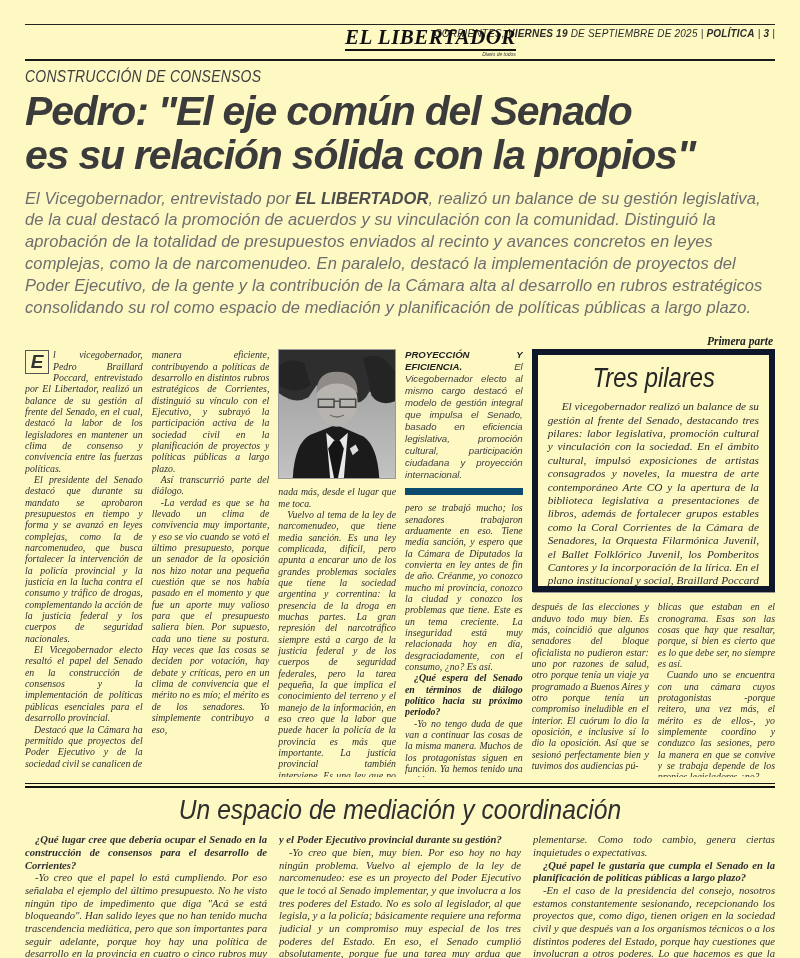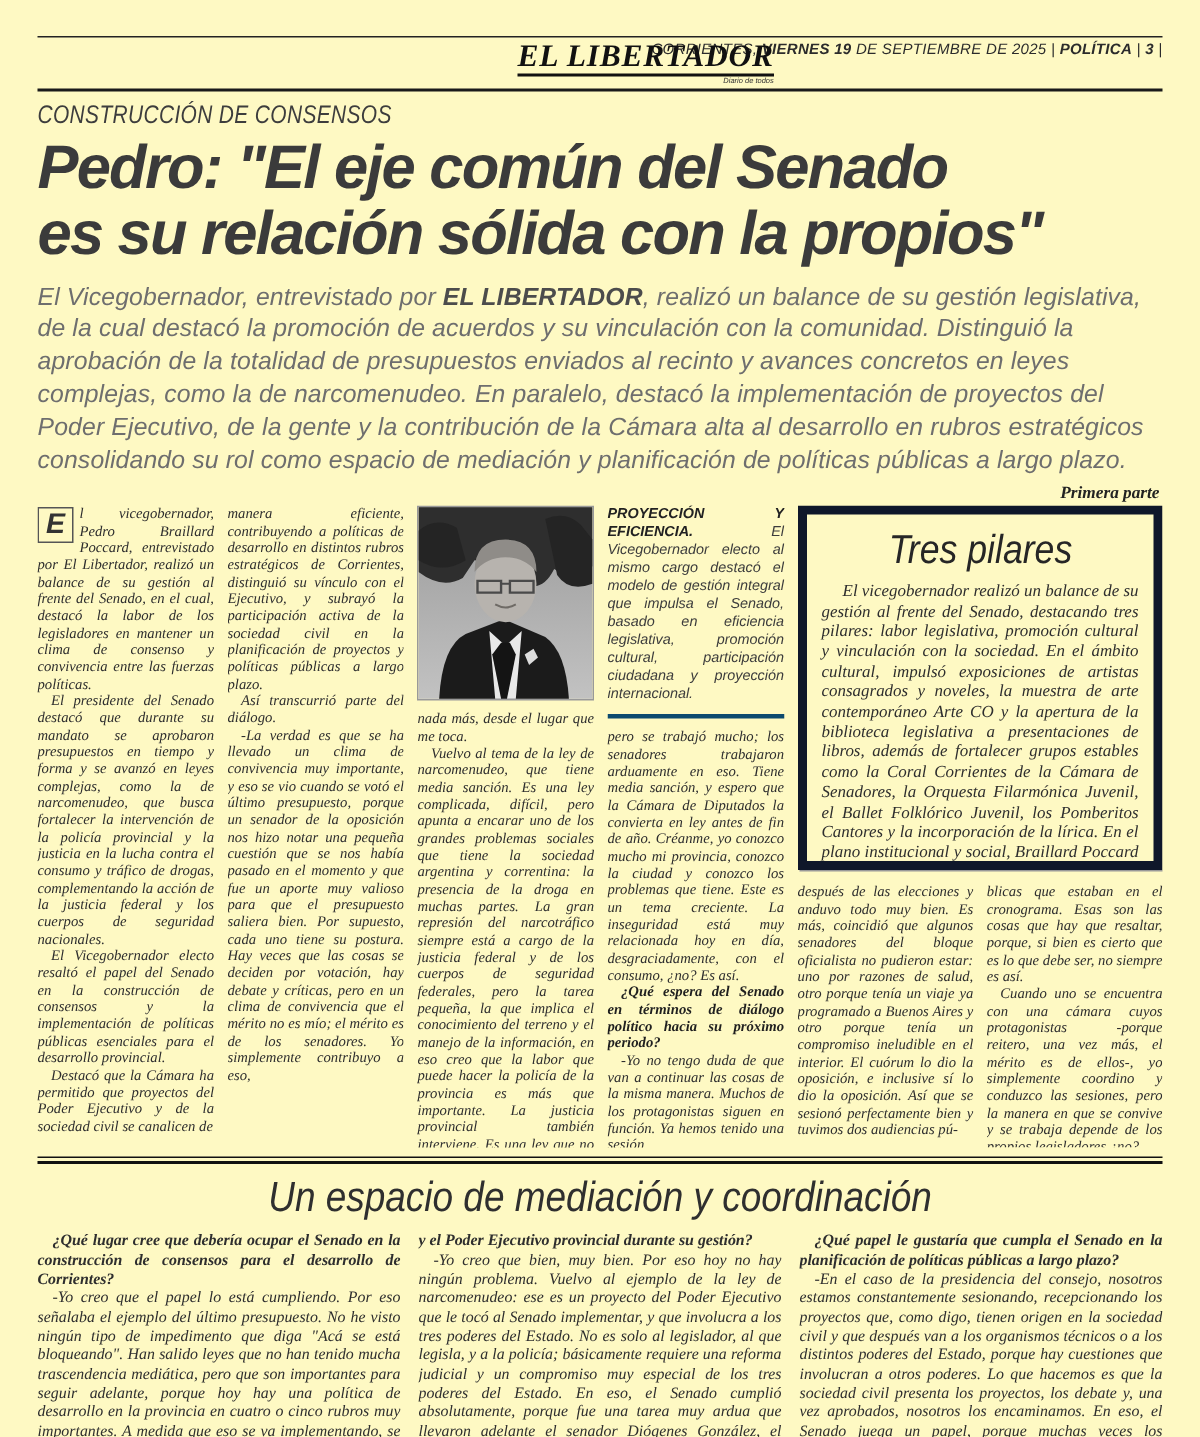--- a/index.html
+++ b/index.html
@@ -16,36 +16,36 @@
   .brand .tagline { font-size:5px; color:#333; text-align:right; font-family:"Liberation Sans",sans-serif; }
   .dateline { font-family:"Liberation Sans",sans-serif; font-size:10px; color:#2b2b2b; letter-spacing:0.2px; padding-bottom:20px; }
   .dateline b { font-weight:bold; }
   .hdr-rule { border-top:2.5px solid #1a1a1a; }
 
   
   .kicker { font-family:"Liberation Sans",sans-serif; font-size:17px; color:#3d3d3d; letter-spacing:0.3px; margin:6px 0 2px 0; transform:scaleX(0.82); transform-origin:left; font-weight:400; }
   .headline { font-family:"Liberation Sans",sans-serif; font-weight:bold; font-size:41px; line-height:1.08; color:#3b3b3b; letter-spacing:-1.2px; margin-top:2px; }
   .lead { font-family:"Liberation Sans",sans-serif; font-weight:300; font-size:16.5px; line-height:1.33; color:#6e6e6e; margin-top:10px; letter-spacing:0.1px; }
   .lead b { color:#4c4c4c; font-weight:bold; }
-  .part { text-align:right; font-weight:bold; font-size:11.5px; color:#222; margin:4px 2px 2px 0; }
+  .part { text-align:right; font-weight:bold; font-size:11.5px; color:#222; margin:16px 2px 2px 0; }
 
   
   .main { display:flex; gap:9px; height:428px; margin-top:2px; }
   .col { width:118px; height:428px; overflow:hidden; }
   .rightwrap { width:244px; height:428px; overflow:hidden; }
   .bt { font-size:9.8px; line-height:11.35px; text-align:justify; color:#2e2e2e; }
   p.indent { text-indent:9px; }
   .q { font-weight:bold; color:#1f1f1f; }
   .dropcap { float:left; width:24px; height:24px; border:1.5px solid #555; margin:1px 4px 0 0; text-align:center; font-family:"Liberation Sans",sans-serif; font-weight:bold; font-size:19px; line-height:22px; color:#333; }
 
   
   .photo { width:118px; height:130px; border:1px solid #999; margin-bottom:7px; display:block; }
 
   
-  .caption { font-family:"Liberation Sans",sans-serif; font-size:9.6px; line-height:12px; color:#3c3c3c; text-align:justify; padding-bottom:7px; border-bottom:3px solid #0c4a6e; margin-bottom:7px; }
+  .caption { font-family:"Liberation Sans",sans-serif; font-size:9.6px; line-height:12px; color:#3c3c3c; text-align:justify; padding-bottom:7px; border-bottom:7px solid #0c4a6e; margin-bottom:7px; }
   .caption b { color:#222; }
 
   
   .box { border:6px solid #0f172a; box-shadow:1px 1px 0 #999; padding:8px 10px 19px 10px; height:243px; overflow:hidden; margin-bottom:9px; }
   .box-title { font-family:"Liberation Sans",sans-serif; font-size:27px; font-weight:400; color:#262626; text-align:center; transform:scaleX(0.88); letter-spacing:0px; margin-bottom:6px; }
   .box-body { font-size:11.3px; line-height:13.4px; text-align:justify; text-indent:14px; color:#2e2e2e; }
   .subcols { display:flex; gap:9px; height:176px; overflow:hidden; }
   .subcol { width:118px; overflow:hidden; }
 
   
@@ -151,18 +151,19 @@
     <div class="wcol">
       <p class="bt2 indent q">¿Qué lugar cree que debería ocupar el Senado en la construcción de consensos para el desarrollo de Corrientes?</p>
       <p class="bt2 indent">-Yo creo que el papel lo está cumpliendo. Por eso señalaba el ejemplo del último presupuesto. No he visto ningún tipo de impedimento que diga "Acá se está bloqueando". Han salido leyes que no han tenido mucha trascendencia mediática, pero que son importantes para seguir adelante, porque hoy hay una política de desarrollo en la provincia en cuatro o cinco rubros muy importantes. A medida que eso se va implementando, se requieren, cada tanto, algunas leyes que permitan que no se traben. En eso, el Senado ha tenido una actitud más que ejemplar.</p>
 
     </div>
     <div class="wcol">
       <p class="bt2 q">y el Poder Ejecutivo provincial durante su gestión?</p>
       <p class="bt2 indent">-Yo creo que bien, muy bien. Por eso hoy no hay ningún problema. Vuelvo al ejemplo de la ley de narcomenudeo: ese es un proyecto del Poder Ejecutivo que le tocó al Senado implementar, y que involucra a los tres poderes del Estado. No es solo al legislador, al que legisla, y a la policía; básicamente requiere una reforma judicial y un compromiso muy especial de los tres poderes del Estado. En eso, el Senado cumplió absolutamente, porque fue una tarea muy ardua que llevaron adelante el senador Diógenes González, el senador Noel Breard y otros más que no quiero dejar de mencionar, pero que trabajaron mucho para que esta ley, que modifica totalmente la forma en que se venían haciendo las cosas desde hace mucho tiempo, pudiera im-</p>
     </div>
     <div class="wcol">
+      <p class="bt2">plementarse. Como todo cambio, genera ciertas inquietudes o expectativas.</p>
       <p class="bt2 indent q">¿Qué papel le gustaría que cumpla el Senado en la planificación de políticas públicas a largo plazo?</p>
       <p class="bt2 indent">-En el caso de la presidencia del consejo, nosotros estamos constantemente sesionando, recepcionando los proyectos que, como digo, tienen origen en la sociedad civil y que después van a los organismos técnicos o a los distintos poderes del Estado, porque hay cuestiones que involucran a otros poderes. Lo que hacemos es que la sociedad civil presenta los proyectos, los debate y, una vez aprobados, nosotros los encaminamos. En eso, el Senado juega un papel, porque muchas veces los senadores participan, y porque, al ser presidente del Senado, también soy presidente de ese consejo.</p>
     </div>
   </div>
 
 </div>
 
 </body></html>

